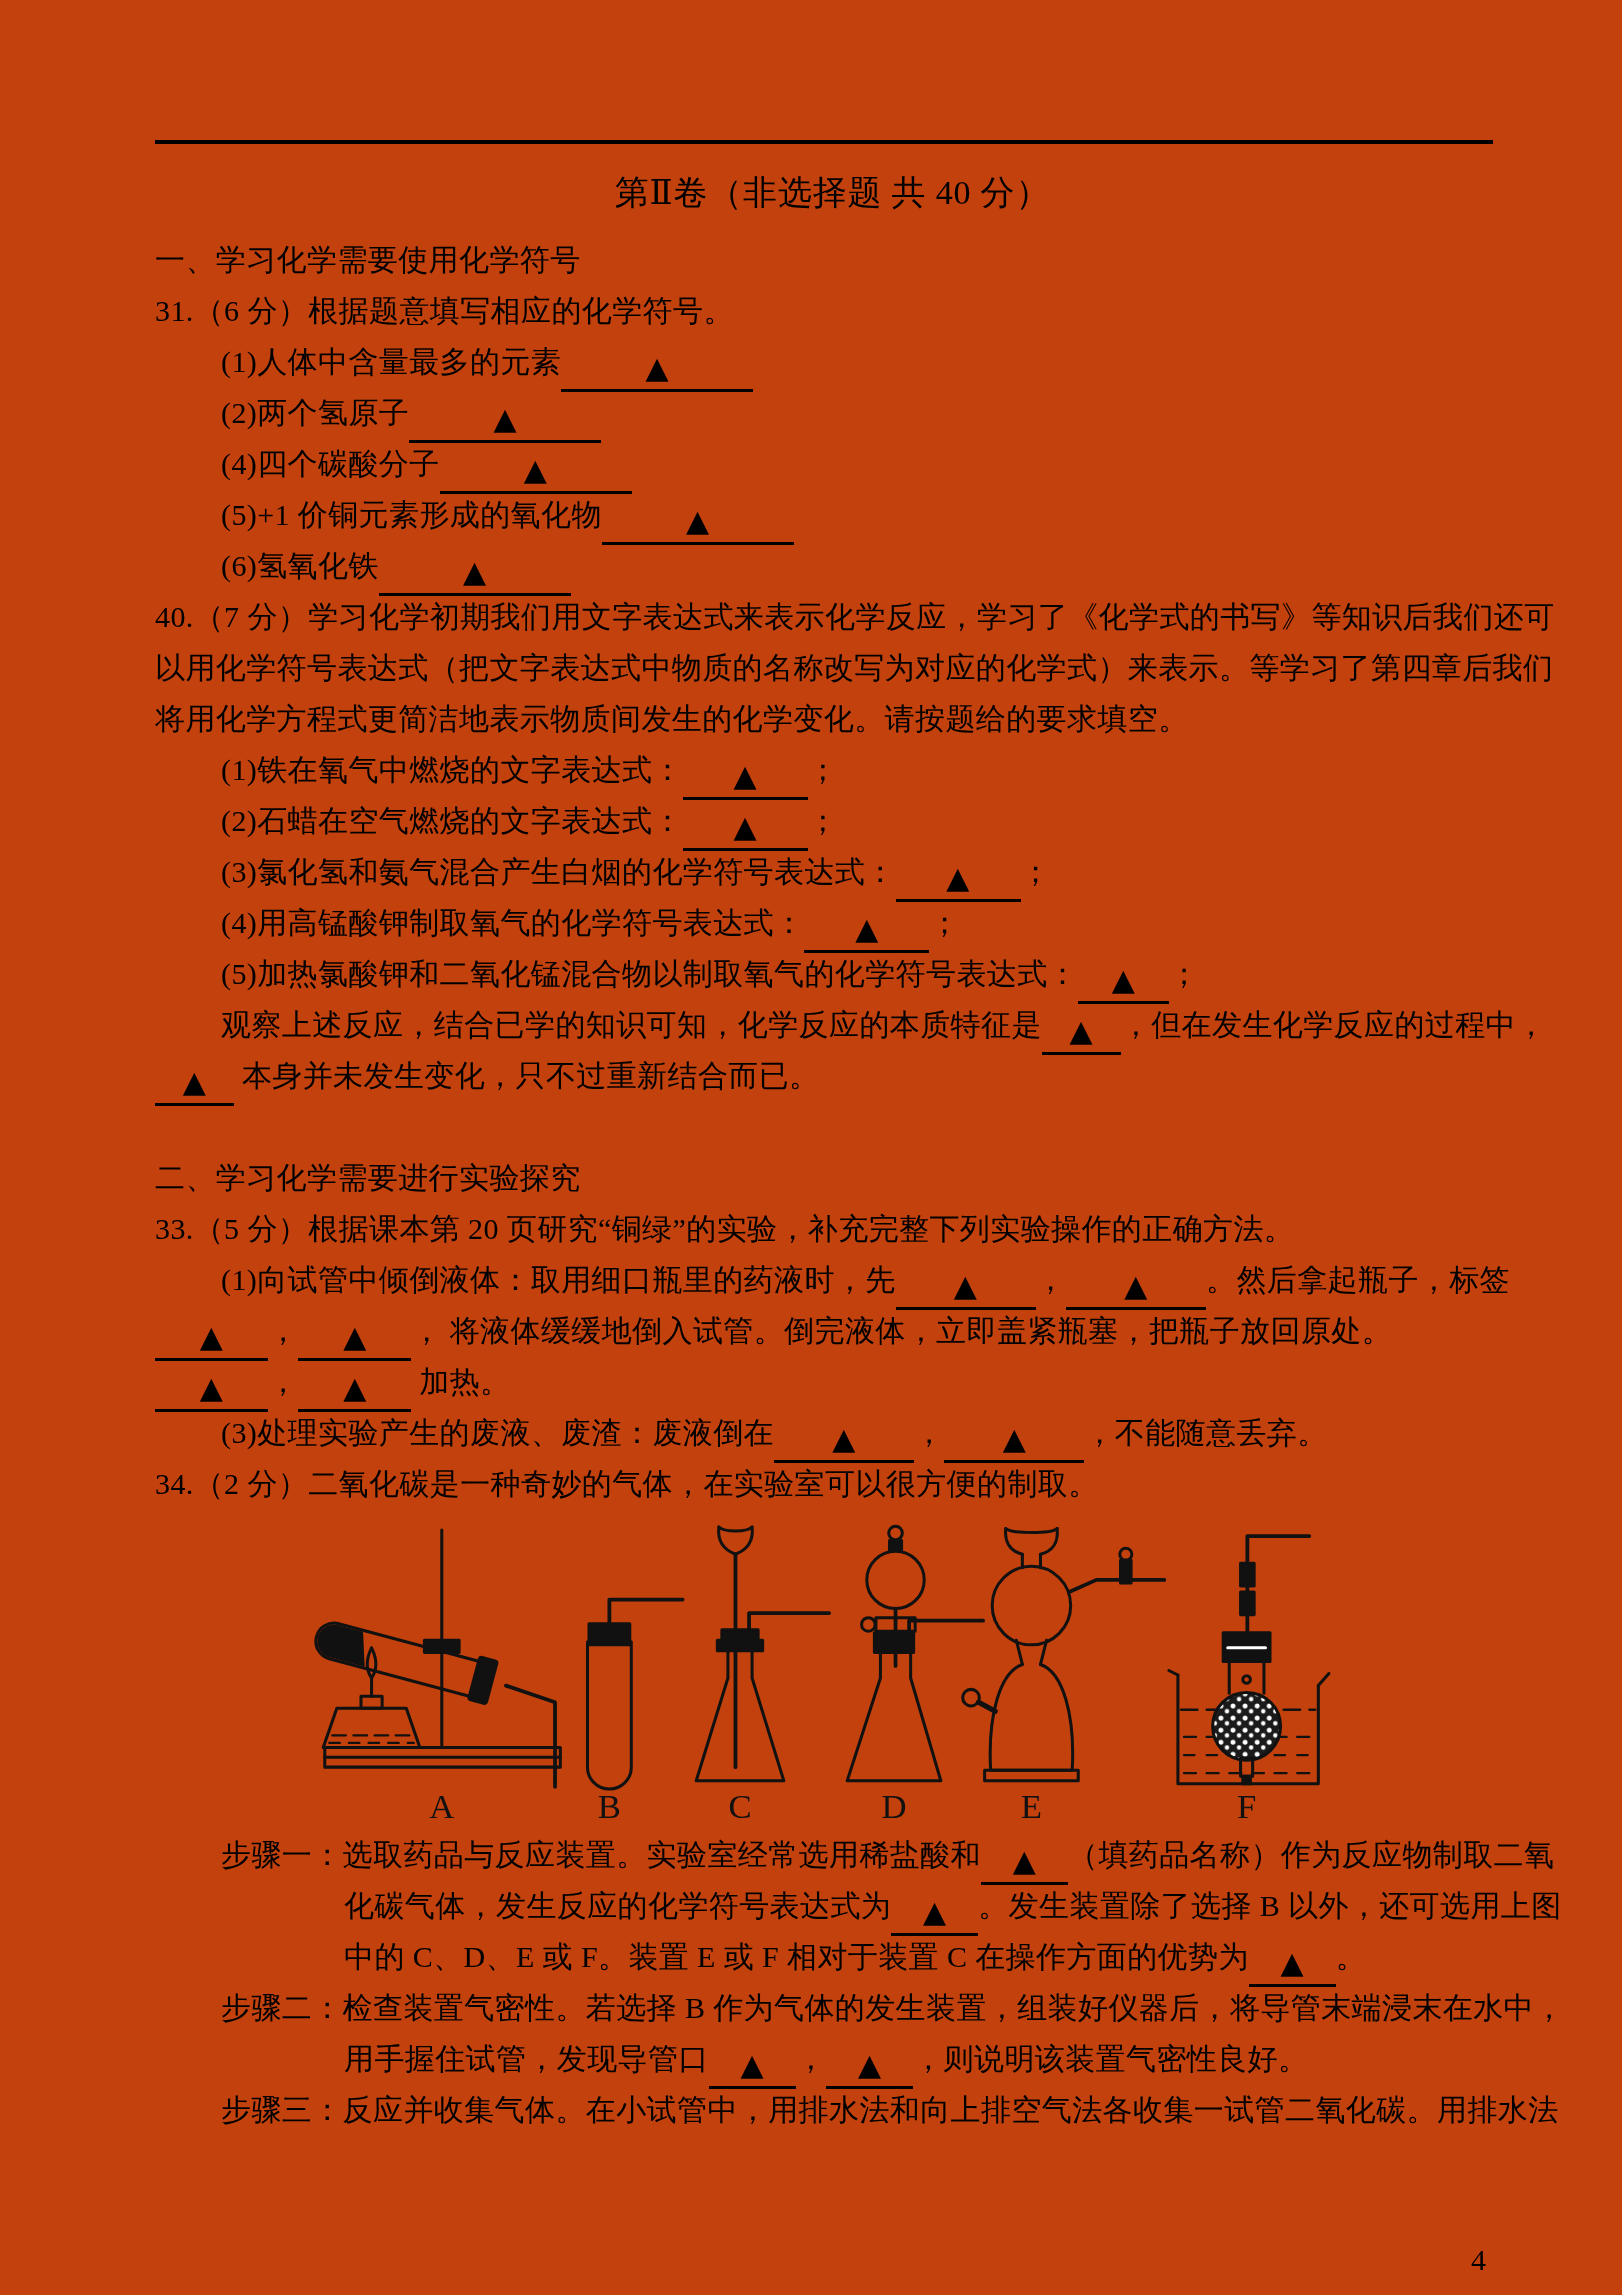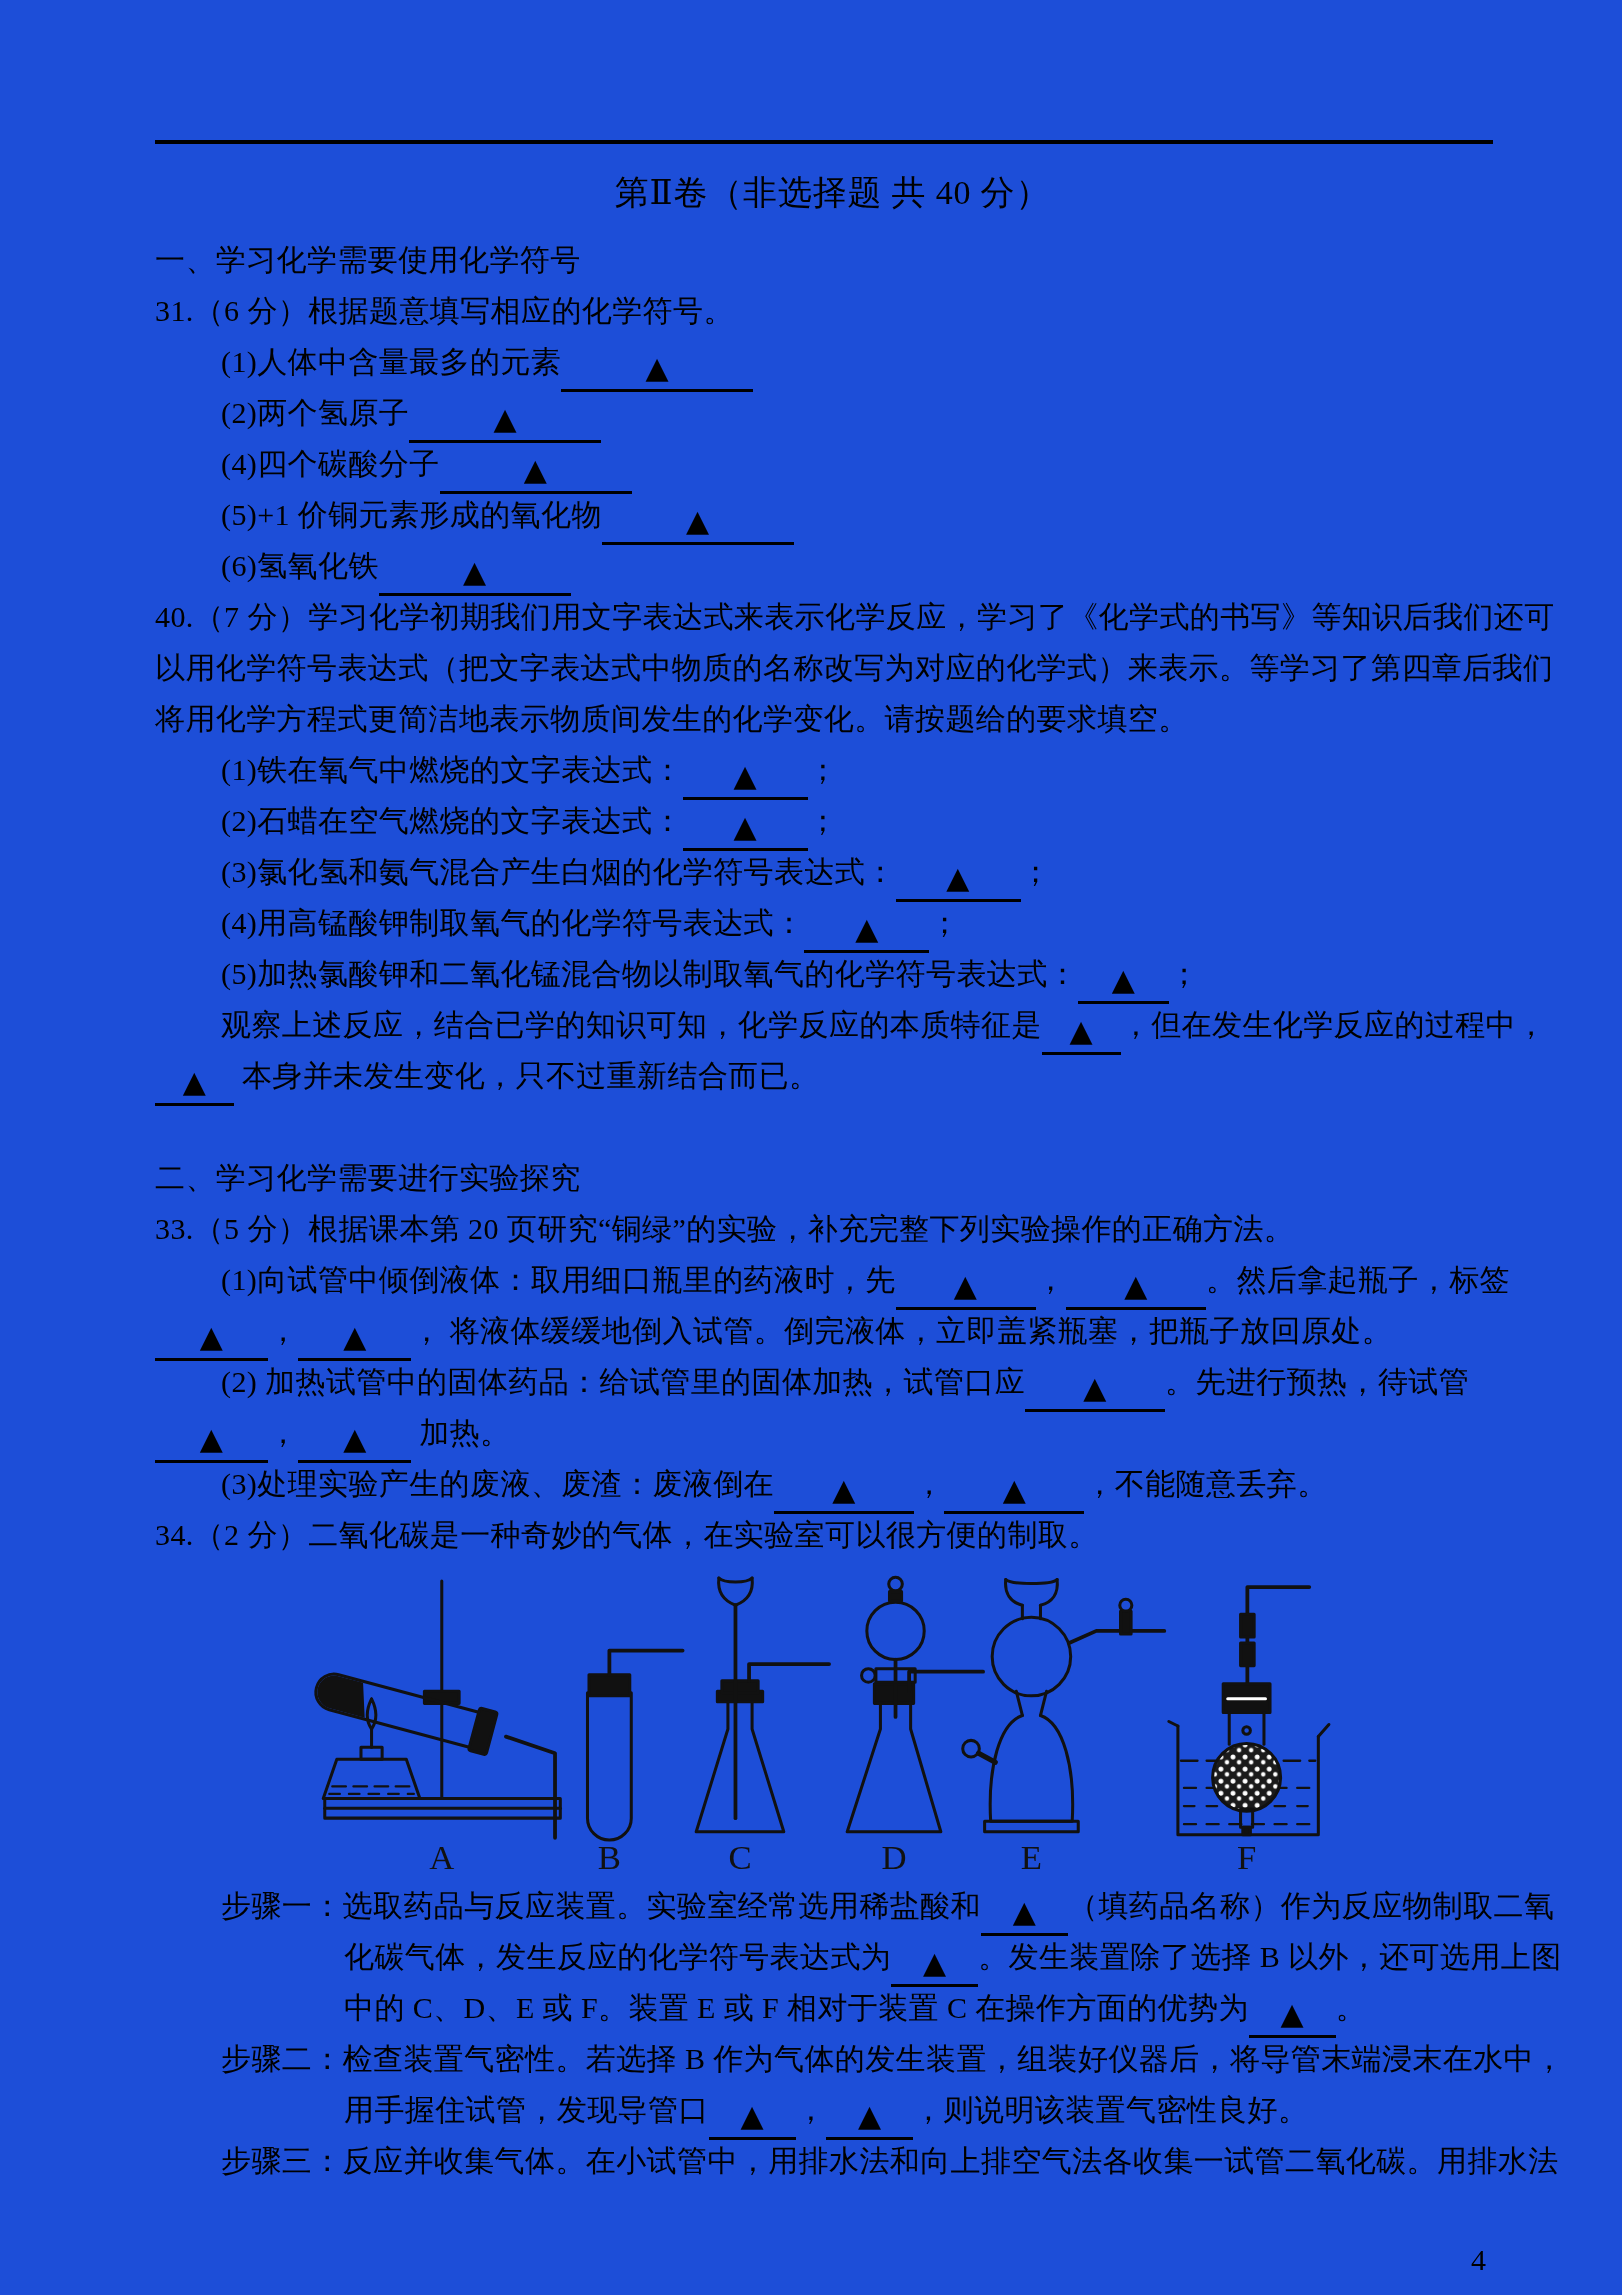--- a/index.html
+++ b/index.html
@@ -1,20 +1,20 @@
 <!DOCTYPE html>
 <html style="font-size:12px"><head>
 <meta charset="utf-8">
 <style>
   html,body{margin:0;padding:0;background:#9a9a9a;}
   .page{
     position:relative;
     width:1623px;height:2295px;
     margin:0 auto;
-    background:#1d4ed8;
+    background:#c2410c;
     color:#000;
     font-family:"Liberation Serif","DejaVu Serif",serif;
     font-size:30px;
     overflow:hidden;
   }
   .content{padding:140px 113px 0 155px;}
   .header-rule{border-top:4.5px solid #000;height:0;width:1338px;}
   .doc-title{
     text-align:center;
     font-size:34px;
@@ -81,21 +81,20 @@
         <div class="ln indent"><span>(3)氯化氢和氨气混合产生白烟的化学符号表达式：</span><span class="bk" style="width: 125px;"><span class="tri">▲</span></span><span>；</span></div>
         <div class="ln indent"><span>(4)用高锰酸钾制取氧气的化学符号表达式：</span><span class="bk" style="width: 125px;"><span class="tri">▲</span></span><span>；</span></div>
         <div class="ln indent"><span>(5)加热氯酸钾和二氧化锰混合物以制取氧气的化学符号表达式：</span><span class="bk" style="width: 91px;"><span class="tri">▲</span></span><span>；</span></div>
         <div class="ln indent"><span>观察上述反应，结合已学的知识可知，化学反应的本质特征是</span><span class="bk" style="width: 79px;"><span class="tri">▲</span></span><span>，但在发生化学反应的过程中，</span></div>
         <div class="ln flush"><span class="bk" style="width: 79px;"><span class="tri">▲</span></span><span> 本身并未发生变化，只不过重新结合而已。</span></div>
         <div class="ln gap"></div>
         <div class="ln flush"><span>二、学习化学需要进行实验探究</span></div>
         <div class="ln flush"><span>33.（5 分）根据课本第 20 页研究“铜绿”的实验，补充完整下列实验操作的正确方法。</span></div>
         <div class="ln indent"><span>(1)向试管中倾倒液体：取用细口瓶里的药液时，先</span><span class="bk" style="width: 140px;"><span class="tri">▲</span></span><span>，</span><span class="bk" style="width: 140px;"><span class="tri">▲</span></span><span>。然后拿起瓶子，标签</span></div>
         <div class="ln flush"><span class="bk" style="width: 113px;"><span class="tri">▲</span></span><span>，</span><span class="bk" style="width: 113px;"><span class="tri">▲</span></span><span>， 将液体缓缓地倒入试管。倒完液体，立即盖紧瓶塞，把瓶子放回原处。</span></div>
-        <div class="ln indent"><span>(2) 加热试管中的固体药品：给试管里的固体加热，试管口应</span><span class="bk" style="width: 140px;"><span class="tri">▲</span></span><span>。先进行预热，待试管</span></div>
         <div class="ln flush"><span class="bk" style="width: 113px;"><span class="tri">▲</span></span><span>，</span><span class="bk" style="width: 113px;"><span class="tri">▲</span></span><span> 加热。</span></div>
         <div class="ln indent"><span>(3)处理实验产生的废液、废渣：废液倒在</span><span class="bk" style="width: 140px;"><span class="tri">▲</span></span><span>，</span><span class="bk" style="width: 140px;"><span class="tri">▲</span></span><span>，不能随意丢弃。</span></div>
         <div class="ln flush"><span>34.（2 分）二氧化碳是一种奇妙的气体，在实验室可以很方便的制取。</span></div>
       </div>
 
     <div class="fig">
       <svg width="1057" height="302" viewBox="0 0 1400 400" style="font-size:40px">
         <defs>
           <pattern id="mesh" width="16" height="16" patternUnits="userSpaceOnUse">
             <rect width="16" height="16" fill="#1b1b1b"></rect>

